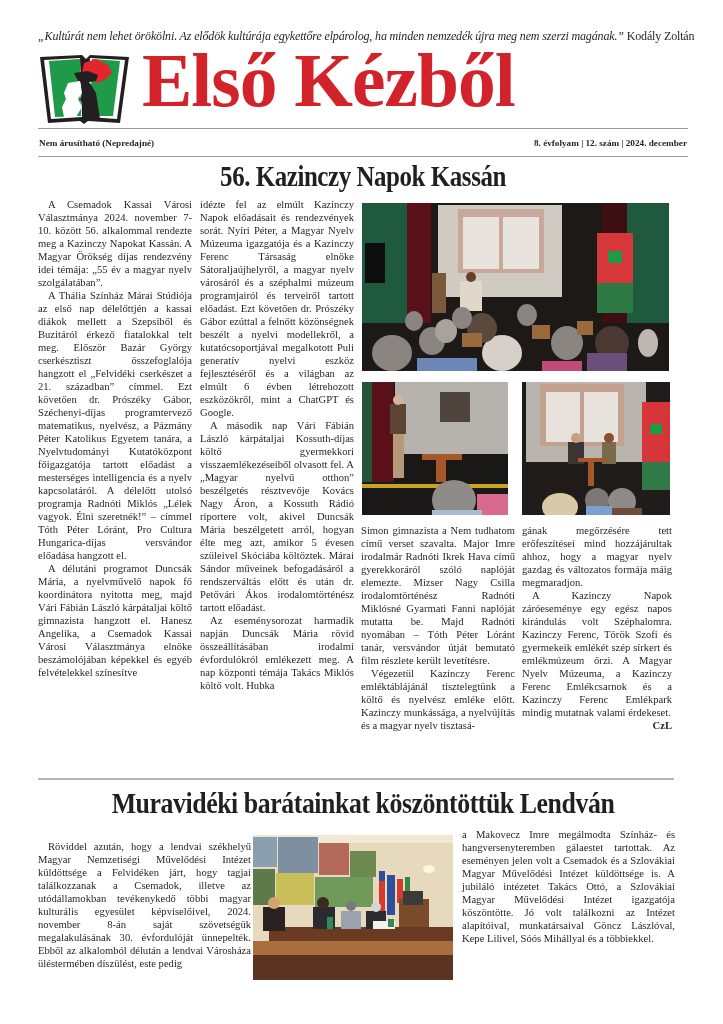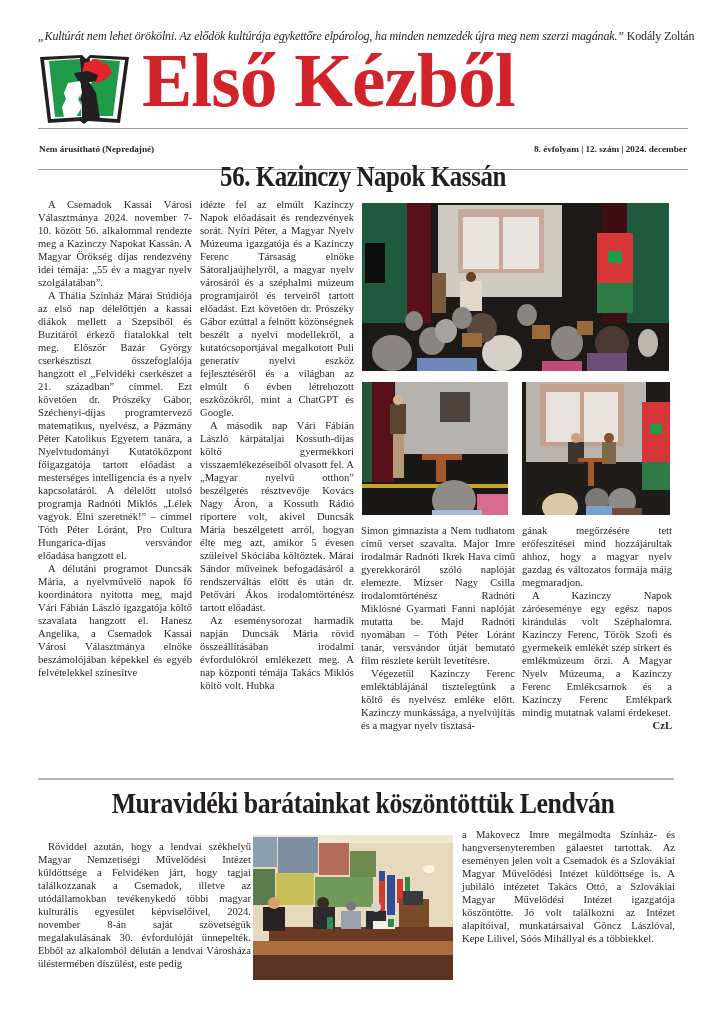--- a/index.html
+++ b/index.html
@@ -6,21 +6,21 @@
   html, body { width: 723px; height: 1024px; background: #ffffff; overflow: hidden; }
   body { font-family: "Liberation Serif", "DejaVu Serif", serif; color: #231f20; position: relative; }
 
   .motto { position: absolute; left: 38px; top: 29px; width: 650px; font-size: 12px; font-style: italic; letter-spacing: -0.15px; white-space: nowrap; font-family: "Liberation Serif", serif; }
   .motto .author { font-style: normal; }
 
   .masthead { position: absolute; left: 38px; top: 50px; width: 650px; height: 78px; }
   .logo { position: absolute; left: 0; top: 3px; width: 93px; height: 72px; }
   .title { position: absolute; left: 104px; top: -8px; font-size: 77px; font-weight: bold; color: #d2232a; font-family: "Liberation Serif", serif; letter-spacing: -1px; line-height: 1; transform: scaleX(0.98); transform-origin: left top; white-space: nowrap; }
 
-  .infobar { position: absolute; left: 38px; top: 128px; width: 650px; height: 42px; border-top: 1.5px solid #9a9a9a; border-bottom: 1.5px solid #9a9a9a; display: flex; justify-content: space-between; align-items: center; font-size: 9.2px; font-weight: bold; font-family: "Liberation Serif", serif; padding: 0 1px; }
+  .infobar { position: absolute; left: 38px; top: 128px; width: 650px; height: 29px; border-top: 1.5px solid #9a9a9a; border-bottom: 1.5px solid #9a9a9a; display: flex; justify-content: space-between; align-items: center; font-size: 9.2px; font-weight: bold; font-family: "Liberation Serif", serif; padding: 0 1px; }
 
   .headline { position: absolute; left: 38px; width: 650px; text-align: center; font-weight: bold; font-family: "Liberation Serif", serif; letter-spacing: -0.5px; }
   .h1 { top: 160px; font-size: 29px; transform: scaleX(0.86); }
   .h2 { top: 786px; font-size: 30px; transform: scaleX(0.86); }
 
   .col { position: absolute; font-size: 10.6px; line-height: 13px; text-align: justify; hyphens: manual; font-family: "Liberation Serif", serif; }
   .col p { text-indent: 10px; }
   .col p.noindent { text-indent: 0; }
   .sig { text-align: right; font-weight: bold; }
 
@@ -69,21 +69,21 @@
 <div class="infobar">
   <span>Nem árusítható (Nepredajné)</span>
   <span>8. évfolyam | 12. szám | 2024. december</span>
 </div>
 
 <div class="headline h1">56. Kazinczy Napok Kassán</div>
 
 <div class="col c1">
   <p>A Csemadok Kassai Városi Választmánya 2024. november 7-10. között 56. alkalommal rendezte meg a Kazinczy Napokat Kassán. A Magyar Örökség díjas rendezvény idei témája: „55 év a magyar nyelv szolgálatában”.</p>
   <p>A Thália Színház Márai Stúdiója az első nap délelőttjén a kassai diákok mellett a Szepsiből és Buzitáról érkező fiatalokkal telt meg. Először Bazár György cserkésztiszt összefoglalója hangzott el „Felvidéki cserkészet a 21. században” címmel. Ezt követően dr. Prószéky Gábor, Széchenyi-díjas programtervező matematikus, nyelvész, a Pázmány Péter Katolikus Egyetem tanára, a Nyelvtudományi Kutatóközpont főigazgatója tartott előadást a mesterséges intelligencia és a nyelv kapcsolatáról. A délelőtt utolsó programja Radnóti Miklós „Lélek vagyok. Élni szeretnék!” – címmel Tóth Péter Lóránt, Pro Cultura Hungarica-díjas versvándor előadása hangzott el.</p>
-  <p>A délutáni programot Duncsák Mária, a nyelvművelő napok fő koordinátora nyitotta meg, majd Vári Fábián László igazgatója költő szavalata hangzott el. Hanesz Angelika, a Csemadok Kassai Városi Választmánya elnöke beszámolójában képekkel és egyéb felvételekkel színesítve</p>
+  <p>A délutáni programot Duncsák Mária, a nyelvművelő napok fő koordinátora nyitotta meg, majd Vári Fábián László kárpátaljai költő gimnazista hangzott el. Hanesz Angelika, a Csemadok Kassai Városi Választmánya elnöke beszámolójában képekkel és egyéb felvételekkel színesítve</p>
 </div>
 
 <div class="col c2">
   <p class="noindent">idézte fel az elmúlt Kazinczy Napok előadásait és rendezvények sorát. Nyíri Péter, a Magyar Nyelv Múzeuma igazgatója és a Kazinczy Ferenc Társaság elnöke Sátoraljaújhelyről, a magyar nyelv városáról és a széphalmi múzeum programjairól és terveiről tartott előadást. Ezt követően dr. Prószéky Gábor ezúttal a felnőtt közönségnek beszélt a nyelvi modellekről, a kutatócsoportjával megalkotott Puli generatív nyelvi eszköz fejlesztéséről és a világban az elmúlt 6 évben létrehozott eszközökről, mint a ChatGPT és Google.</p>
   <p>A második nap Vári Fábián László kárpátaljai Kossuth-díjas költő gyermekkori visszaemlékezéseiből olvasott fel. A „Magyar nyelvű otthon” beszélgetés résztvevője Kovács Nagy Áron, a Kossuth Rádió riportere volt, akivel Duncsák Mária beszélgetett arról, hogyan élte meg azt, amikor 5 évesen szüleivel Skóciába költöztek. Márai Sándor műveinek befogadásáról a rendszerváltás előtt és után dr. Petővári Ákos irodalomtörténész tartott előadást.</p>
   <p>Az eseménysorozat harmadik napján Duncsák Mária rövid összeállításában irodalmi évfordulókról emlékezett meg. A nap központi témája Takács Miklós költő volt. Hubka</p>
 </div>
 
 <div class="photo p1">
   <svg viewBox="0 0 307 168" preserveAspectRatio="none" xmlns="http://www.w3.org/2000/svg">

